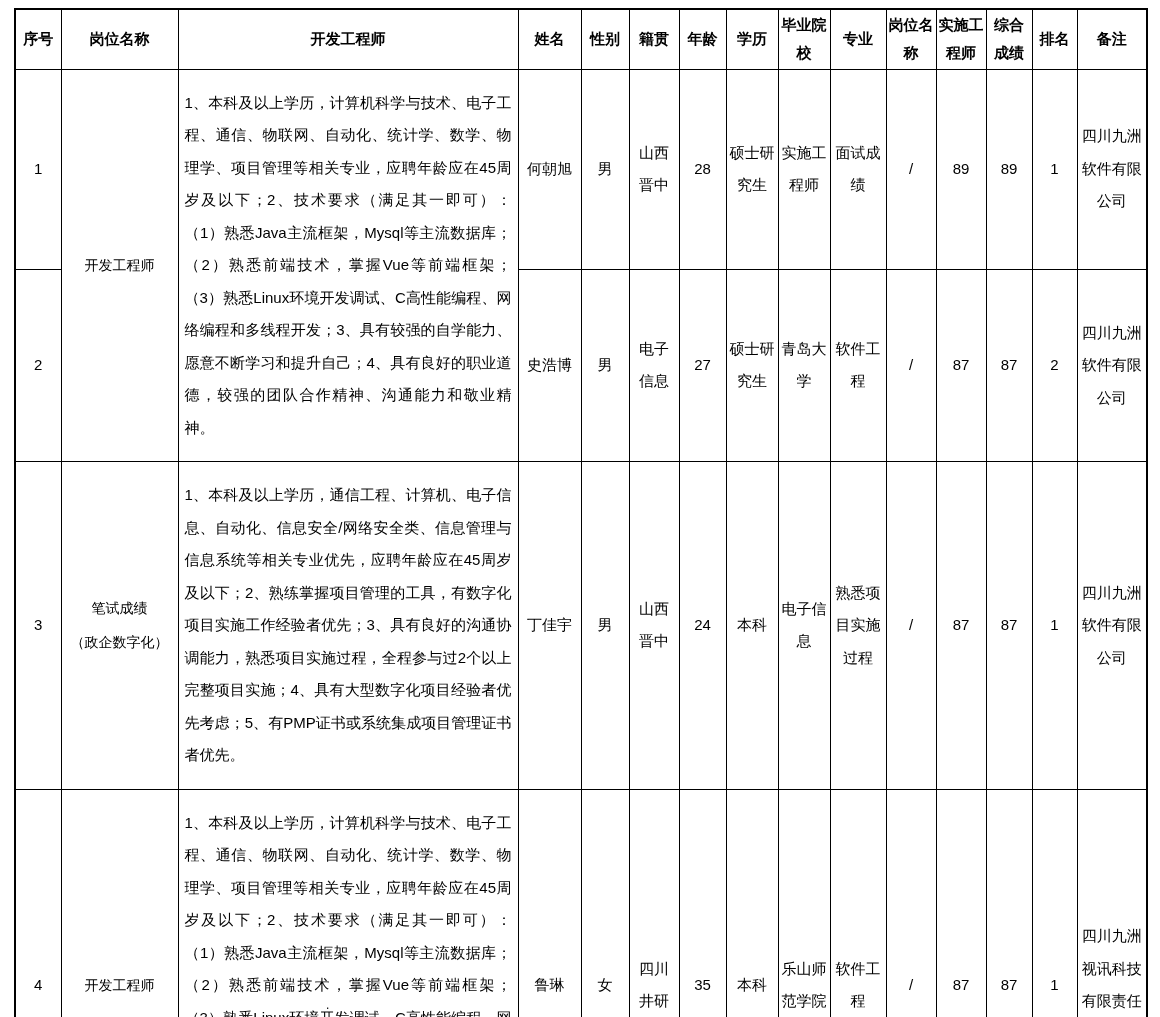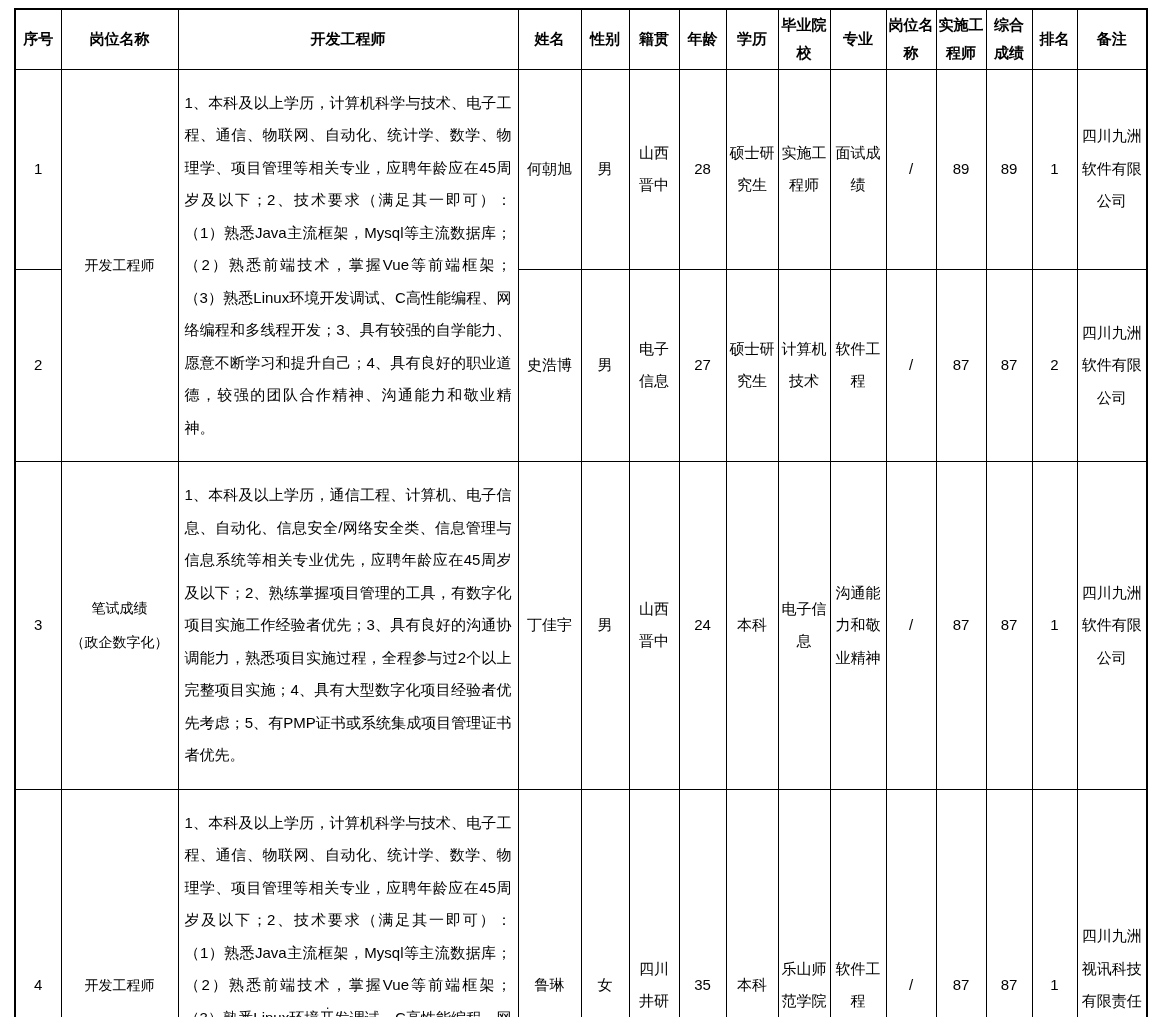--- a/index.html
+++ b/index.html
@@ -121,41 +121,41 @@
       <td>四川九洲软件有限公司</td>
     </tr>
 
     <tr class="row2">
       <td>2</td>
       <td>史浩博</td>
       <td>男</td>
       <td>电子信息</td>
       <td>27</td>
       <td>硕士研究生</td>
-      <td>计算机技术</td>
+      <td>青岛大学</td>
       <td>软件工程</td>
       <td>/</td>
       <td>87</td>
       <td>87</td>
       <td>2</td>
       <td>四川九洲软件有限公司</td>
     </tr>
 
     <tr class="row3">
       <td>3</td>
       <td class="pos">笔试成绩
 （政企数字化）</td>
       <td class="req">1、本科及以上学历，通信工程、计算机、电子信息、自动化、信息安全/网络安全类、信息管理与信息系统等相关专业优先，应聘年龄应在45周岁及以下；2、熟练掌握项目管理的工具，有数字化项目实施工作经验者优先；3、具有良好的沟通协调能力，熟悉项目实施过程，全程参与过2个以上完整项目实施；4、具有大型数字化项目经验者优先考虑；5、有PMP证书或系统集成项目管理证书者优先。</td>
       <td>丁佳宇</td>
       <td>男</td>
       <td>山西晋中</td>
       <td>24</td>
       <td>本科</td>
       <td>电子信息</td>
-      <td>沟通能力和敬业精神</td>
+      <td>熟悉项目实施过程</td>
       <td>/</td>
       <td>87</td>
       <td>87</td>
       <td>1</td>
       <td>四川九洲软件有限公司</td>
     </tr>
 
     <tr class="row4">
       <td>4</td>
       <td class="pos">开发工程师</td>

